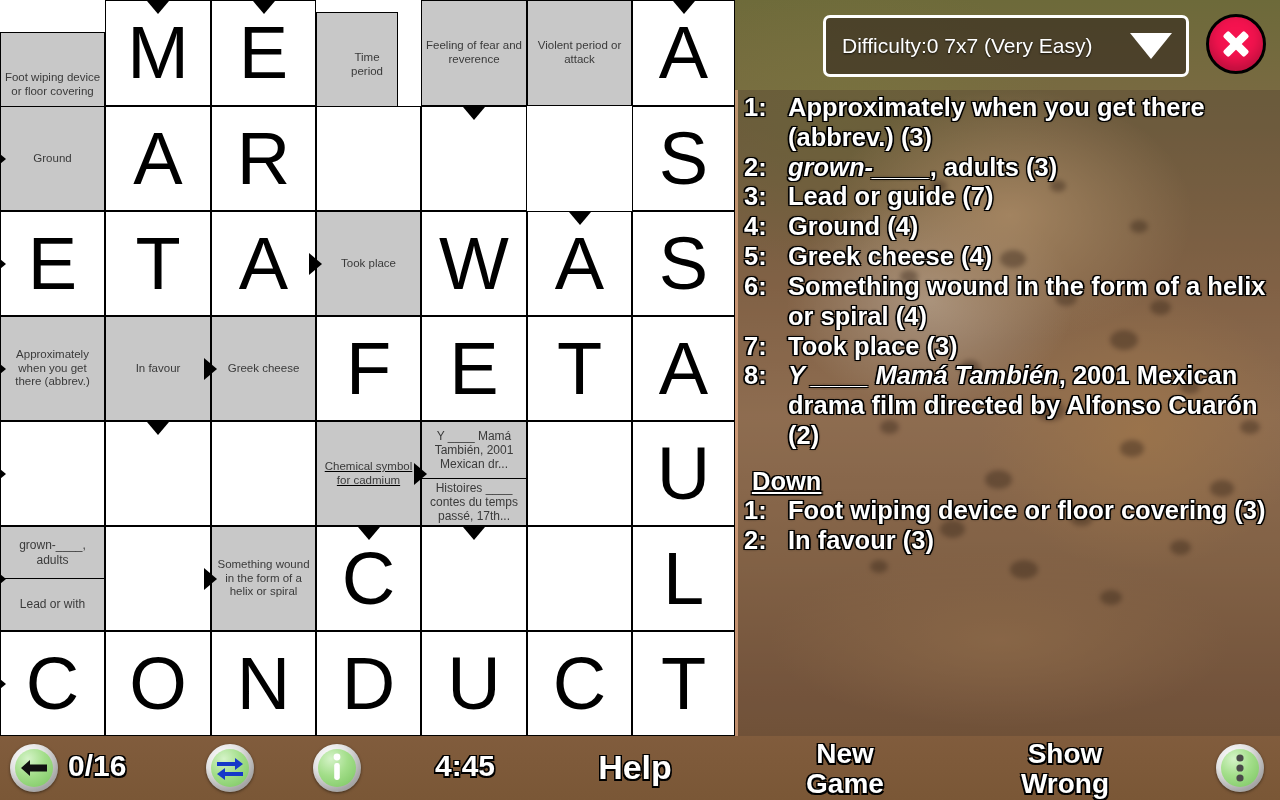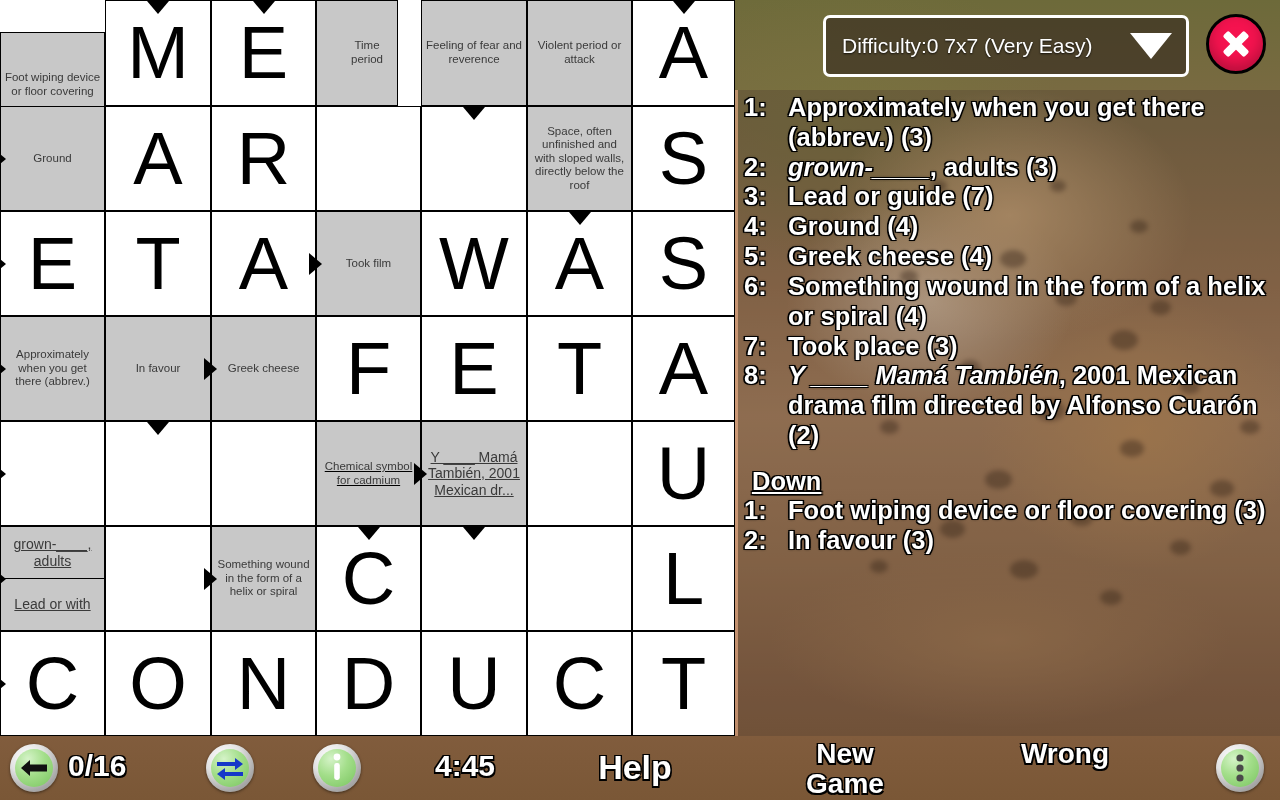--- a/index.html
+++ b/index.html
@@ -49,21 +49,21 @@
     display:flex;align-items:center;justify-content:center;
     text-align:center;font-size:11.5px;color:#3a3a3a;line-height:1.18;
     padding:2px 3px;box-sizing:border-box;
     font-family:"Liberation Sans", sans-serif;
   }
   
   .cell.split{display:flex;flex-direction:column;background:#c8c8c8;}
   .cell.split .half{flex:1;border-bottom:1px solid #000;display:flex;}
   .cell.split .half:last-child{border-bottom:none;}
   .cell.split .half.big{flex:1.55;}
-  .cell.split .half .ctext{font-size:14px;text-decoration:underline;}
+  .cell.split .half .ctext{font-size:12px;}
   
   .arr{position:absolute;width:0;height:0;z-index:5;}
   .arr.down{
     border-left:11px solid transparent;border-right:11px solid transparent;
     border-top:13px solid #000;
   }
   .arr.right{
     border-top:11px solid transparent;border-bottom:11px solid transparent;
     border-left:13px solid #000;
   }
@@ -177,21 +177,21 @@
       <div class="ctext">Foot wiping device or floor covering</div>
     </div>
     <div class="cell" style="left: 105px; top: 0px; width: 106px; height: 106px;">
       <div class="letter">M</div>
     </div>
     <div class="arr down" style="left: 147px; top: 1px;"></div>
     <div class="cell" style="left: 211px; top: 0px; width: 105px; height: 106px;">
       <div class="letter">E</div>
     </div>
     <div class="arr down" style="left: 252.5px; top: 1px;"></div>
-    <div class="cell clue" style="left: 316px; top: 0px; width: 82px; height: 106px; padding-left: 20px;">
+    <div class="cell clue" style="left: 316px; top: 12px; width: 82px; height: 106px; padding-left: 20px;">
       <div class="ctext">Time period</div>
     </div>
     <div class="cell clue" style="left: 421px; top: 0px; width: 106px; height: 106px;">
       <div class="ctext">Feeling of fear and reverence</div>
     </div>
     <div class="cell clue" style="left: 527px; top: 0px; width: 105px; height: 106px;">
       <div class="ctext">Violent period or attack</div>
     </div>
     <div class="cell" style="left: 632px; top: 0px; width: 103px; height: 106px;">
       <div class="letter">A</div>
@@ -207,38 +207,35 @@
     <div class="cell" style="left: 211px; top: 106px; width: 105px; height: 105px;">
       <div class="letter">R</div>
     </div>
     <div class="cell" style="left: 316px; top: 106px; width: 105px; height: 105px;">
       <div class="letter"></div>
     </div>
     <div class="cell" style="left: 421px; top: 106px; width: 106px; height: 105px;">
       <div class="letter"></div>
     </div>
     <div class="arr down" style="left: 463px; top: 107px;"></div>
-    <div class="cell clue" style="left: 527px; top: 106px; width: 105px; height: 105px;">
-      <div class="ctext">Space, often unfinished and with sloped walls, directly below the roof</div>
-    </div>
     <div class="cell" style="left: 632px; top: 106px; width: 103px; height: 105px;">
       <div class="letter">S</div>
     </div>
     <div class="cell" style="left: 0px; top: 211px; width: 105px; height: 105px;">
       <div class="letter">E</div>
     </div>
     <div class="arr right" style="left: -7px; top: 252.5px;"></div>
     <div class="cell" style="left: 105px; top: 211px; width: 106px; height: 105px;">
       <div class="letter">T</div>
     </div>
     <div class="cell" style="left: 211px; top: 211px; width: 105px; height: 105px;">
       <div class="letter">A</div>
     </div>
     <div class="cell clue" style="left: 316px; top: 211px; width: 105px; height: 105px;">
-      <div class="ctext">Took film</div>
+      <div class="ctext">Took place</div>
     </div>
     <div class="arr right" style="left: 309px; top: 252.5px;"></div>
     <div class="cell" style="left: 421px; top: 211px; width: 106px; height: 105px;">
       <div class="letter">W</div>
     </div>
     <div class="cell" style="left: 527px; top: 211px; width: 105px; height: 105px;">
       <div class="letter">A</div>
     </div>
     <div class="arr down" style="left: 568.5px; top: 212px;"></div>
     <div class="cell" style="left: 632px; top: 211px; width: 103px; height: 105px;">
@@ -277,20 +274,23 @@
     <div class="arr down" style="left: 147px; top: 422px;"></div>
     <div class="cell" style="left: 211px; top: 421px; width: 105px; height: 105px;">
       <div class="letter"></div>
     </div>
     <div class="cell clue" style="left: 316px; top: 421px; width: 105px; height: 105px; text-decoration: underline;">
       <div class="ctext">Chemical symbol for cadmium</div>
     </div>
     <div class="cell split" style="left: 421px; top: 421px; width: 106px; height: 105px;">
       <div class="half big">
         <div class="ctext">Y ____ Mamá También, 2001 Mexican dr...</div>
+      </div>
+      <div class="half">
+        <div class="ctext">Histoires ____ contes du temps passé, 17th...</div>
       </div>
     </div>
     <div class="arr right" style="left: 414px; top: 462.5px;"></div>
     <div class="cell" style="left: 527px; top: 421px; width: 105px; height: 105px;">
       <div class="letter"></div>
     </div>
     <div class="cell" style="left: 632px; top: 421px; width: 103px; height: 105px;">
       <div class="letter">U</div>
     </div>
     <div class="cell split" style="left: 0px; top: 526px; width: 105px; height: 105px;">
@@ -439,20 +439,21 @@
   <div class="tb-label" style="left:395px;top:15px;width:140px;">4:45</div>
 
   <div class="tb-label" style="left:545px;top:14px;width:180px;font-size:34px;">Help</div>
 
   <div class="tb-label two" style="left:755px;top:3px;width:180px;text-align:center;">
     <div>New</div>
     <div>Game</div>
   </div>
 
   <div class="tb-label two" style="left:970px;top:3px;width:190px;">
+    <div>Show</div>
     <div>Wrong</div>
   </div>
 
   <div class="rbtn" style="left:1216px;">
     <span class="inner">
       <svg width="10" height="30" viewBox="0 0 10 30">
         <circle cx="5" cy="5" r="3.6" fill="#4a4a4a"></circle>
         <circle cx="5" cy="15" r="3.6" fill="#4a4a4a"></circle>
         <circle cx="5" cy="25" r="3.6" fill="#4a4a4a"></circle>
       </svg>

